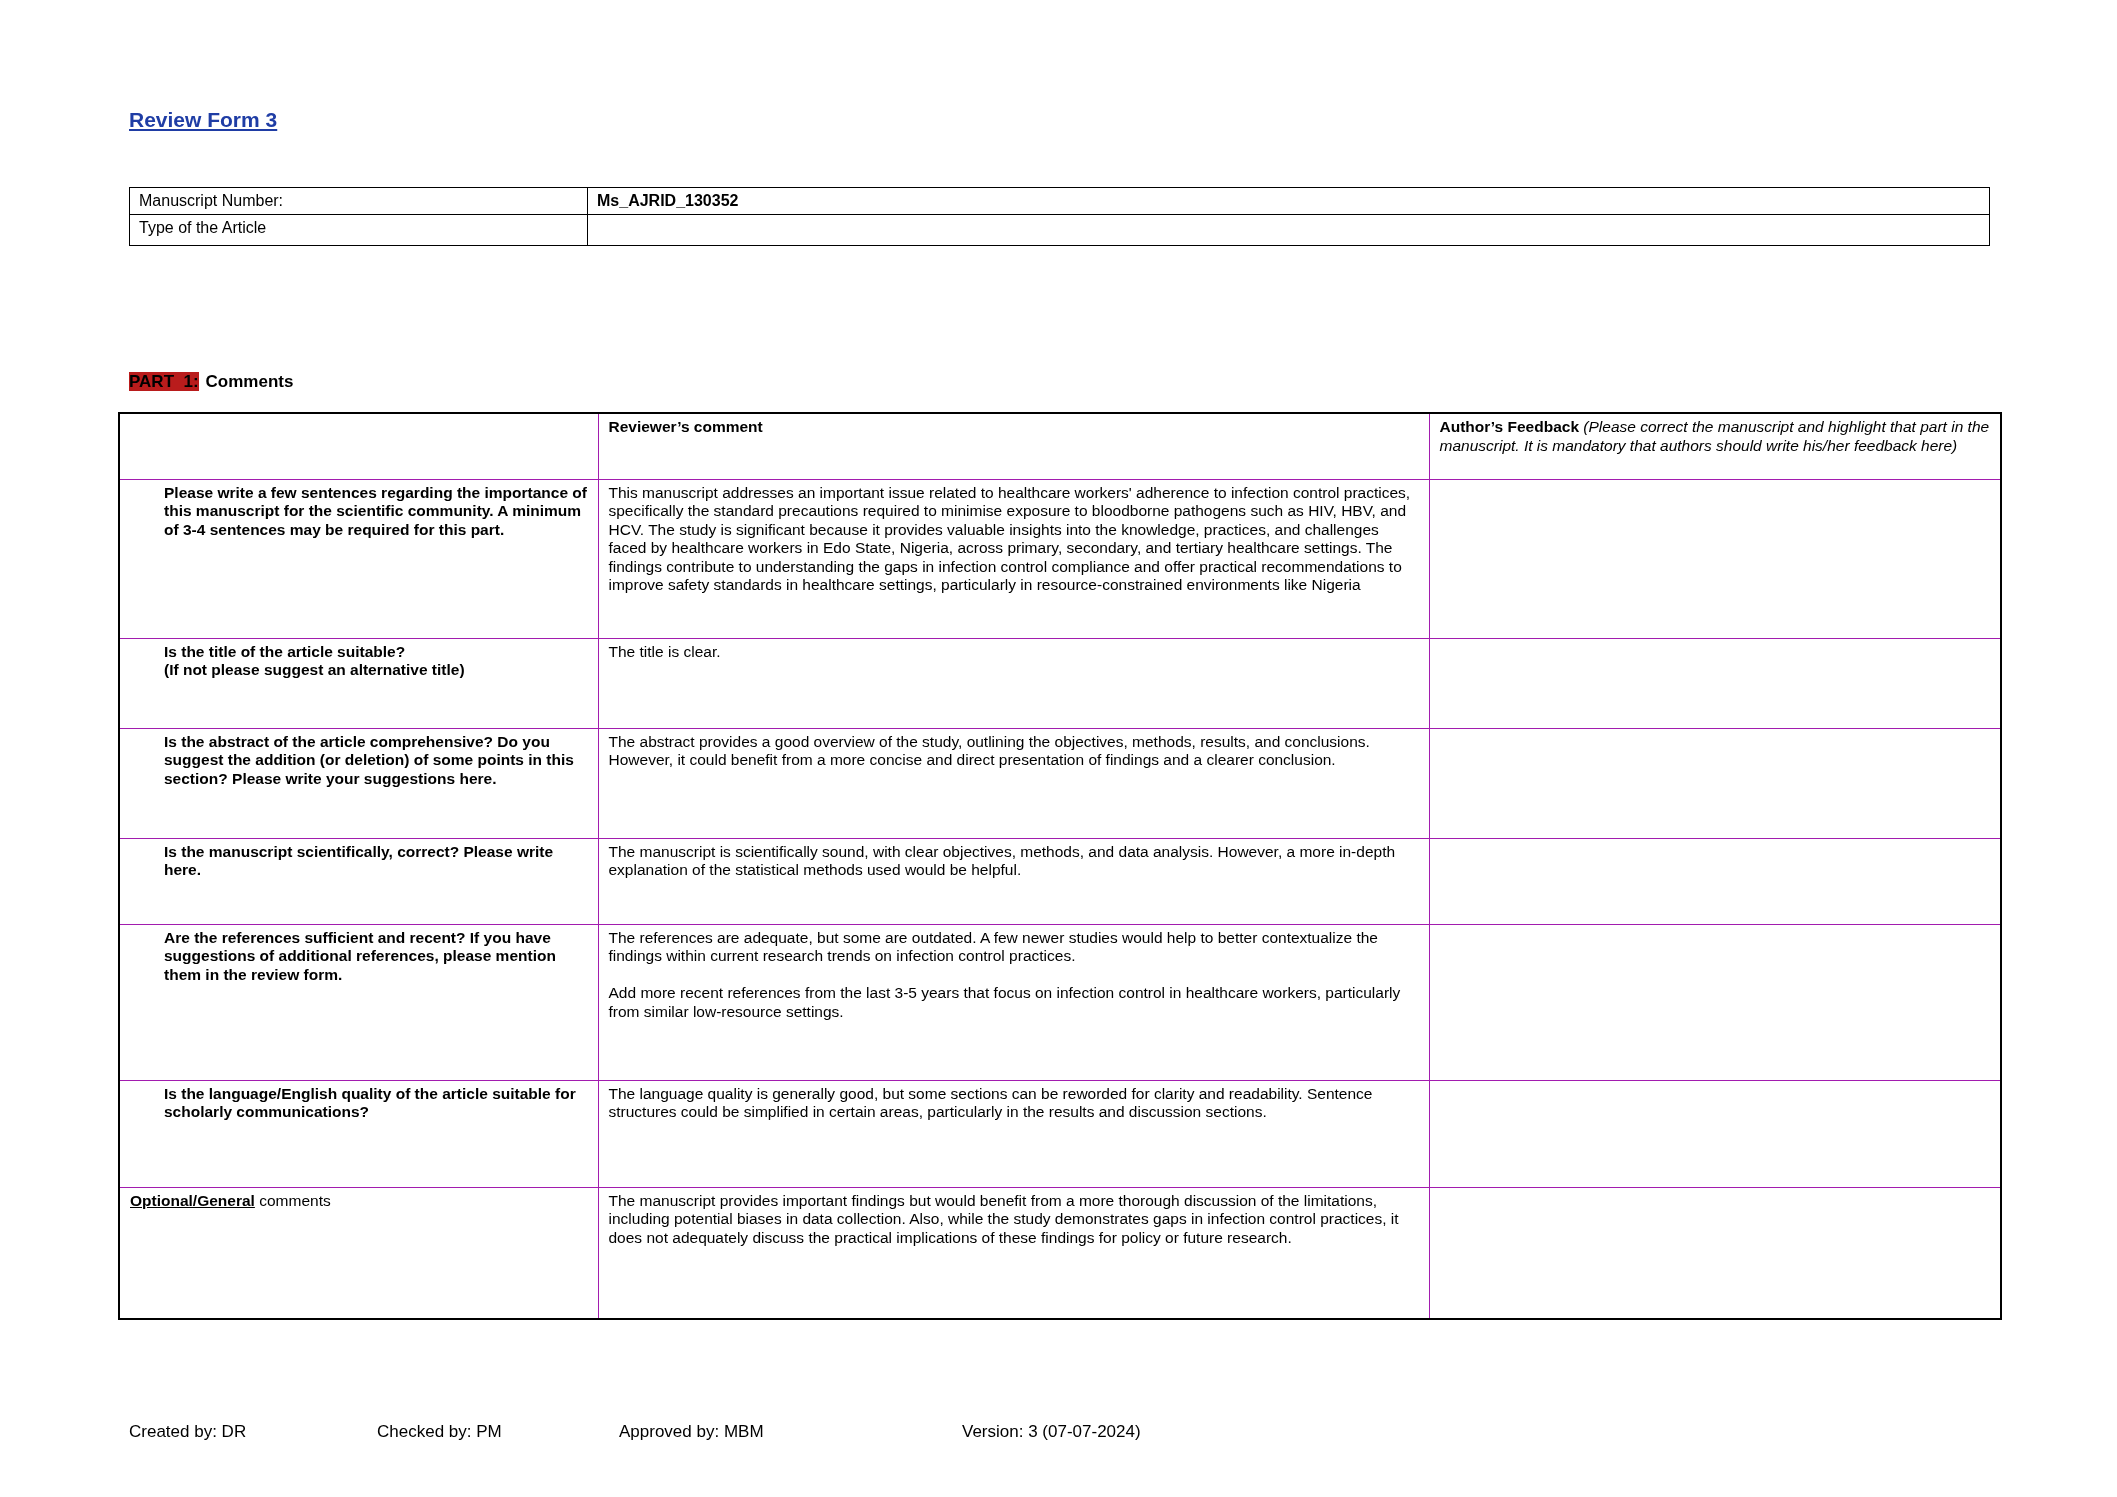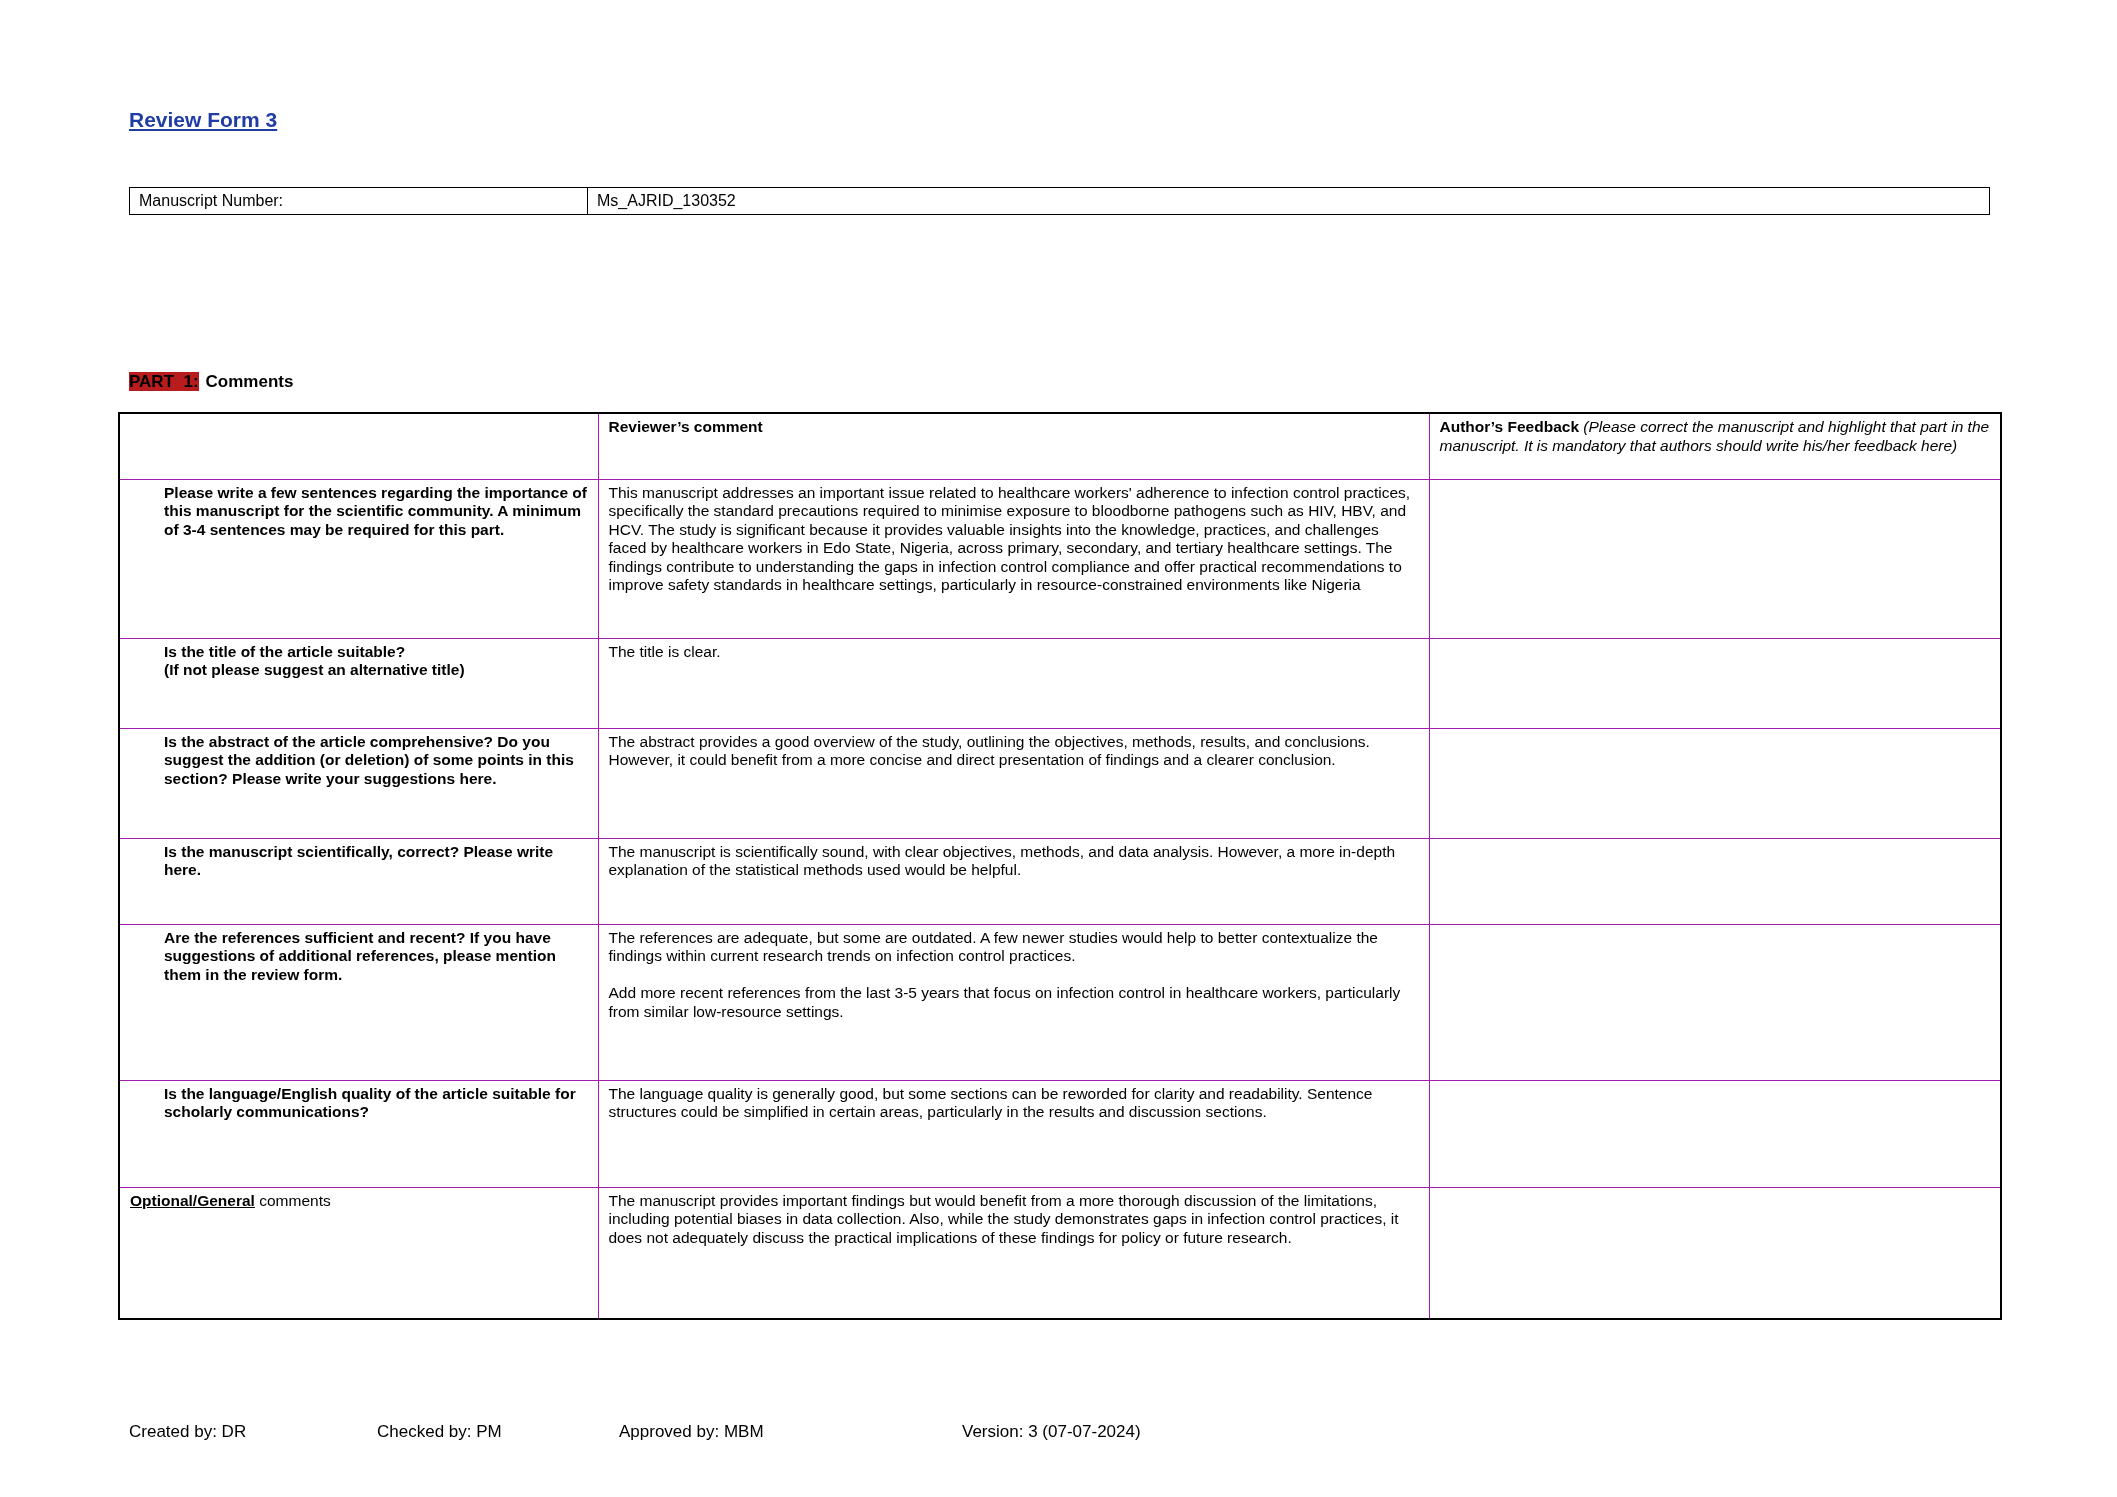--- a/index.html
+++ b/index.html
@@ -14,21 +14,21 @@
   }
   
   .info-table {
     position:absolute; left:129px; top:187px; width:1861px;
     border-collapse:collapse; table-layout:fixed;
   }
   .info-table td {
     border:1px solid #000; vertical-align:top; padding:3px 9px;
     font-size:16px; line-height:1.25;
   }
-  .info-table .value { font-weight:normal; }
+  .info-table .value { font-weight:bold; }
   .link { color:#0000ee; text-decoration:underline; font-weight:bold; cursor:pointer; }
   
   .part-heading { position:absolute; left:129px; top:372px; font-size:17px; font-weight:bold; }
   .part-heading .hl { background:#b91c1c; white-space:pre; }
   .part-heading .rest { margin-left:7px; }
   
   .comments-table {
     position:absolute; left:118px; top:412px; width:1882px;
     border-collapse:collapse; table-layout:fixed; border:2px solid #000;
   }
@@ -62,20 +62,24 @@
 
   <table class="info-table">
     <colgroup>
         <col style="width:458px">
         <col>
       </colgroup>
     <tbody>
     <tr style="height:26px">
       <td>Manuscript Number:</td>
       <td class="value">Ms_AJRID_130352</td>
+    </tr>
+    <tr style="height:31px">
+      <td>Type of the Article</td>
+      <td></td>
     </tr>
   </tbody>
     </table>
 
   <div class="part-heading">
     <span class="hl">PART  1:</span><span class="rest">Comments</span>
   </div>
 
   <table class="comments-table">
     <colgroup>

